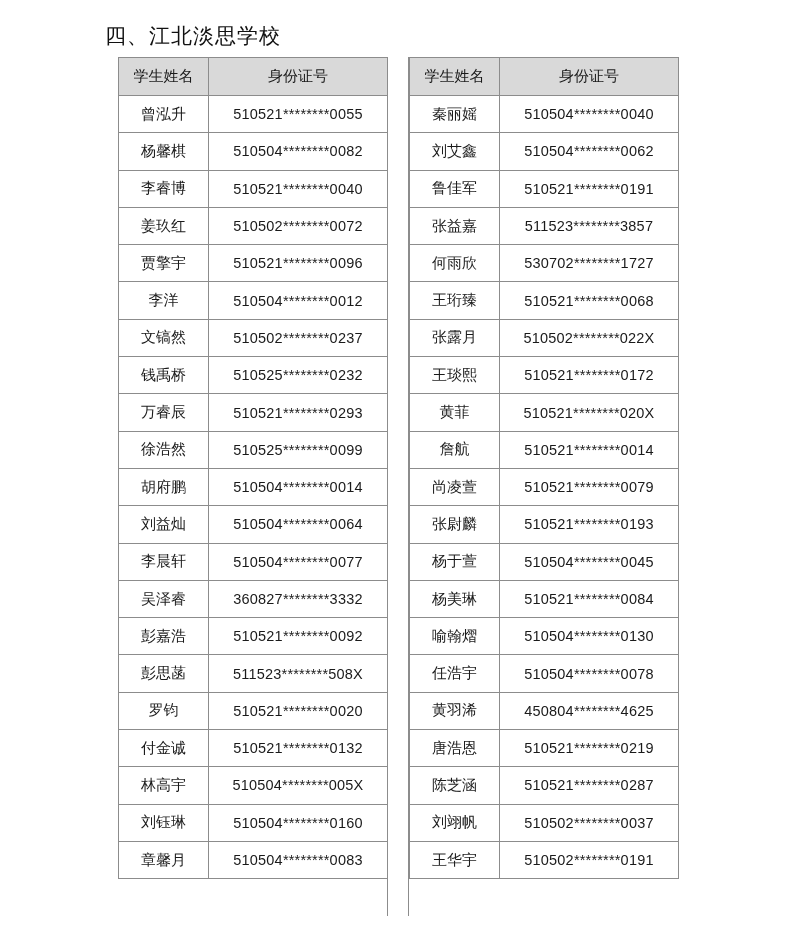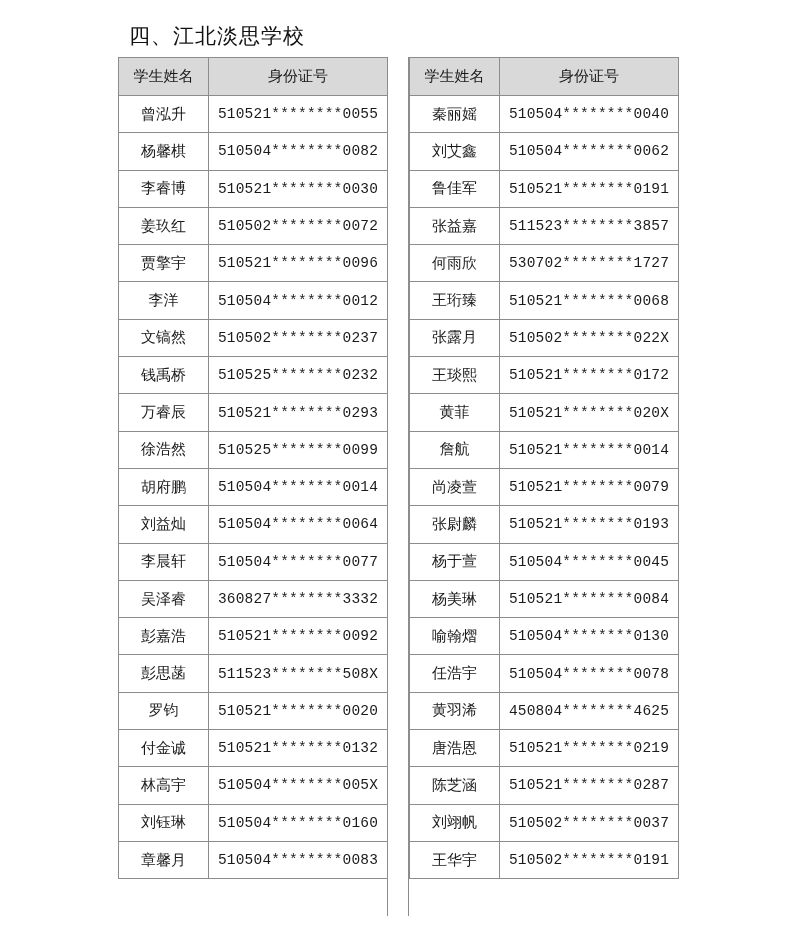--- a/index.html
+++ b/index.html
@@ -10,21 +10,21 @@
     body {
       width: 800px;
       height: 933px;
       position: relative;
       overflow: hidden;
       font-family: "DejaVu Sans", "Liberation Sans", sans-serif;
       color: #1a1a1a;
     }
     .page-title {
       position: absolute;
-      left: 129px;
+      left: 105px;
       top: 22px;
       font-size: 21px;
       font-weight: normal;
       letter-spacing: 1px;
       color: #111111;
       white-space: nowrap;
     }
     .roster {
       position: absolute;
       top: 57px;
@@ -50,21 +50,21 @@
     }
     .roster td {
       height: 36.3px;
       font-size: 15px;
       color: #1a1a1a;
       background: #ffffff;
     }
     .roster col.c-name { width: 90px; }
     .roster col.c-id { width: 179px; }
     .roster td.id {
-      font-family: Liberation Mono, monospace;
+      font-family: Liberation Sans, sans-serif;
       font-size: 14.5px;
       letter-spacing: 0.2px;
     }
     .gap-lines {
       position: absolute;
       left: 387px;
       top: 57px;
       width: 22px;
       height: 859px;
       border-left: 1px solid #8c8c8c;
@@ -95,21 +95,21 @@
       <tr>
         <td>曾泓升</td>
         <td class="id">510521********0055</td>
       </tr>
       <tr>
         <td>杨馨棋</td>
         <td class="id">510504********0082</td>
       </tr>
       <tr>
         <td>李睿博</td>
-        <td class="id">510521********0030</td>
+        <td class="id">510521********0040</td>
       </tr>
       <tr>
         <td>姜玖红</td>
         <td class="id">510502********0072</td>
       </tr>
       <tr>
         <td>贾擎宇</td>
         <td class="id">510521********0096</td>
       </tr>
       <tr>

